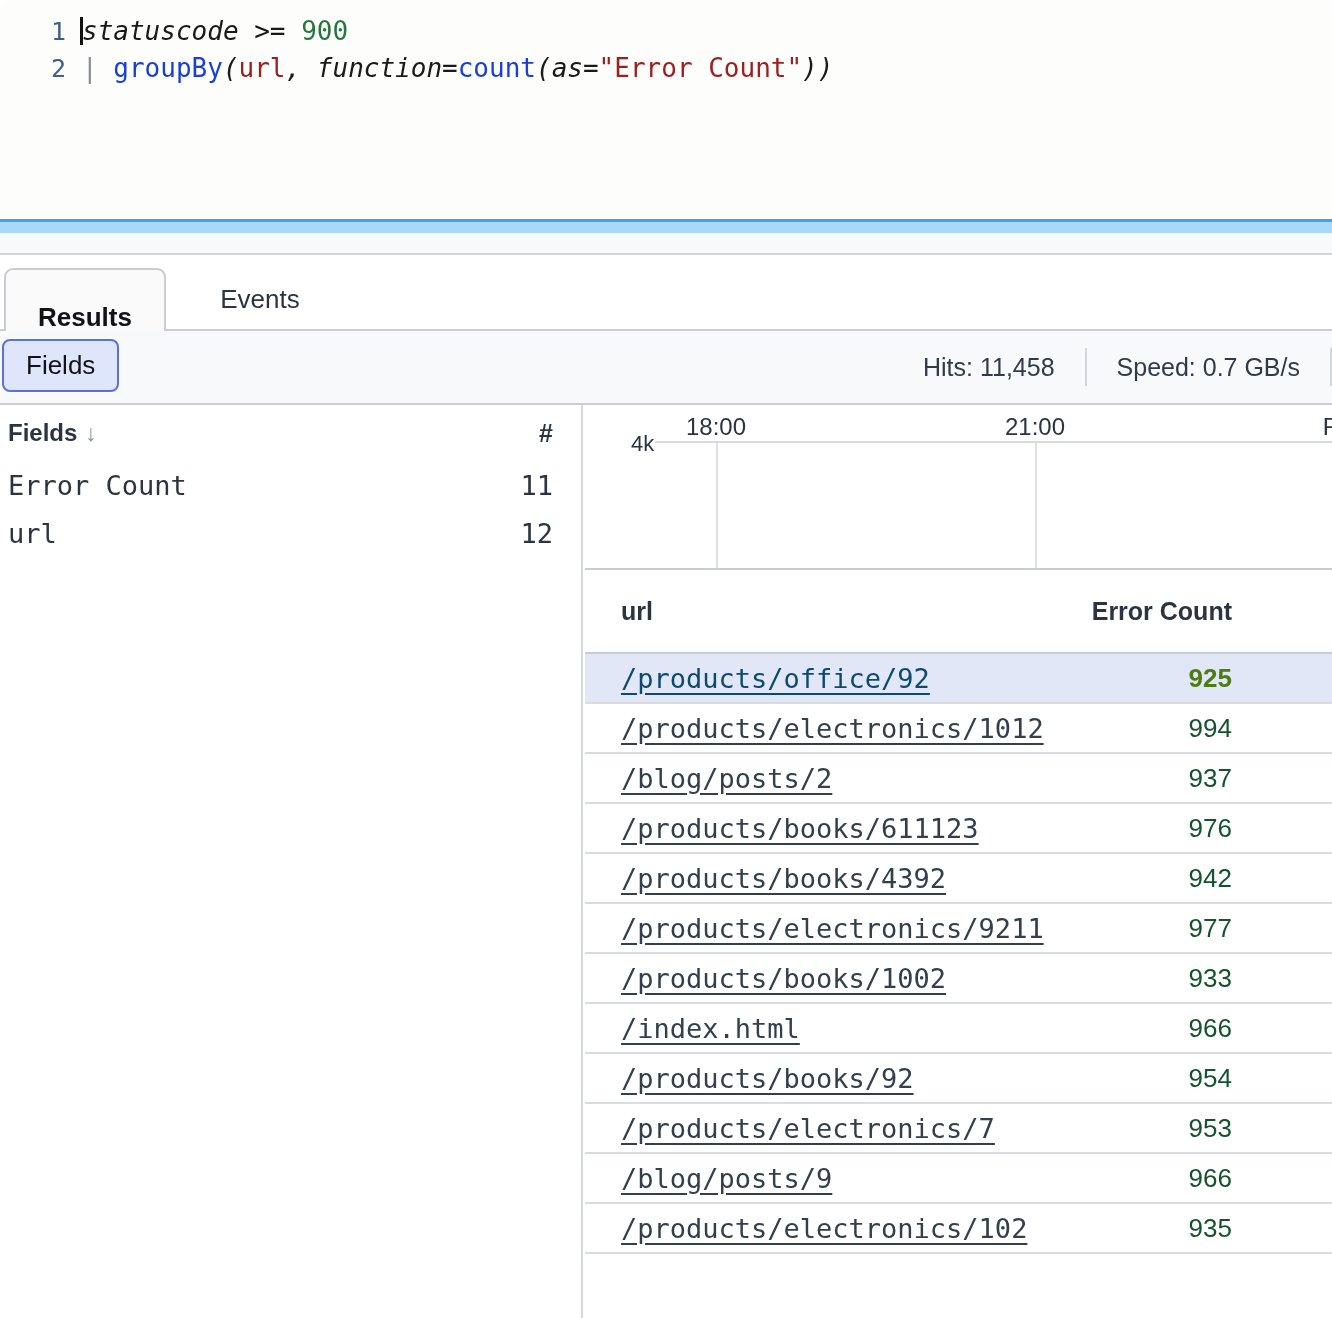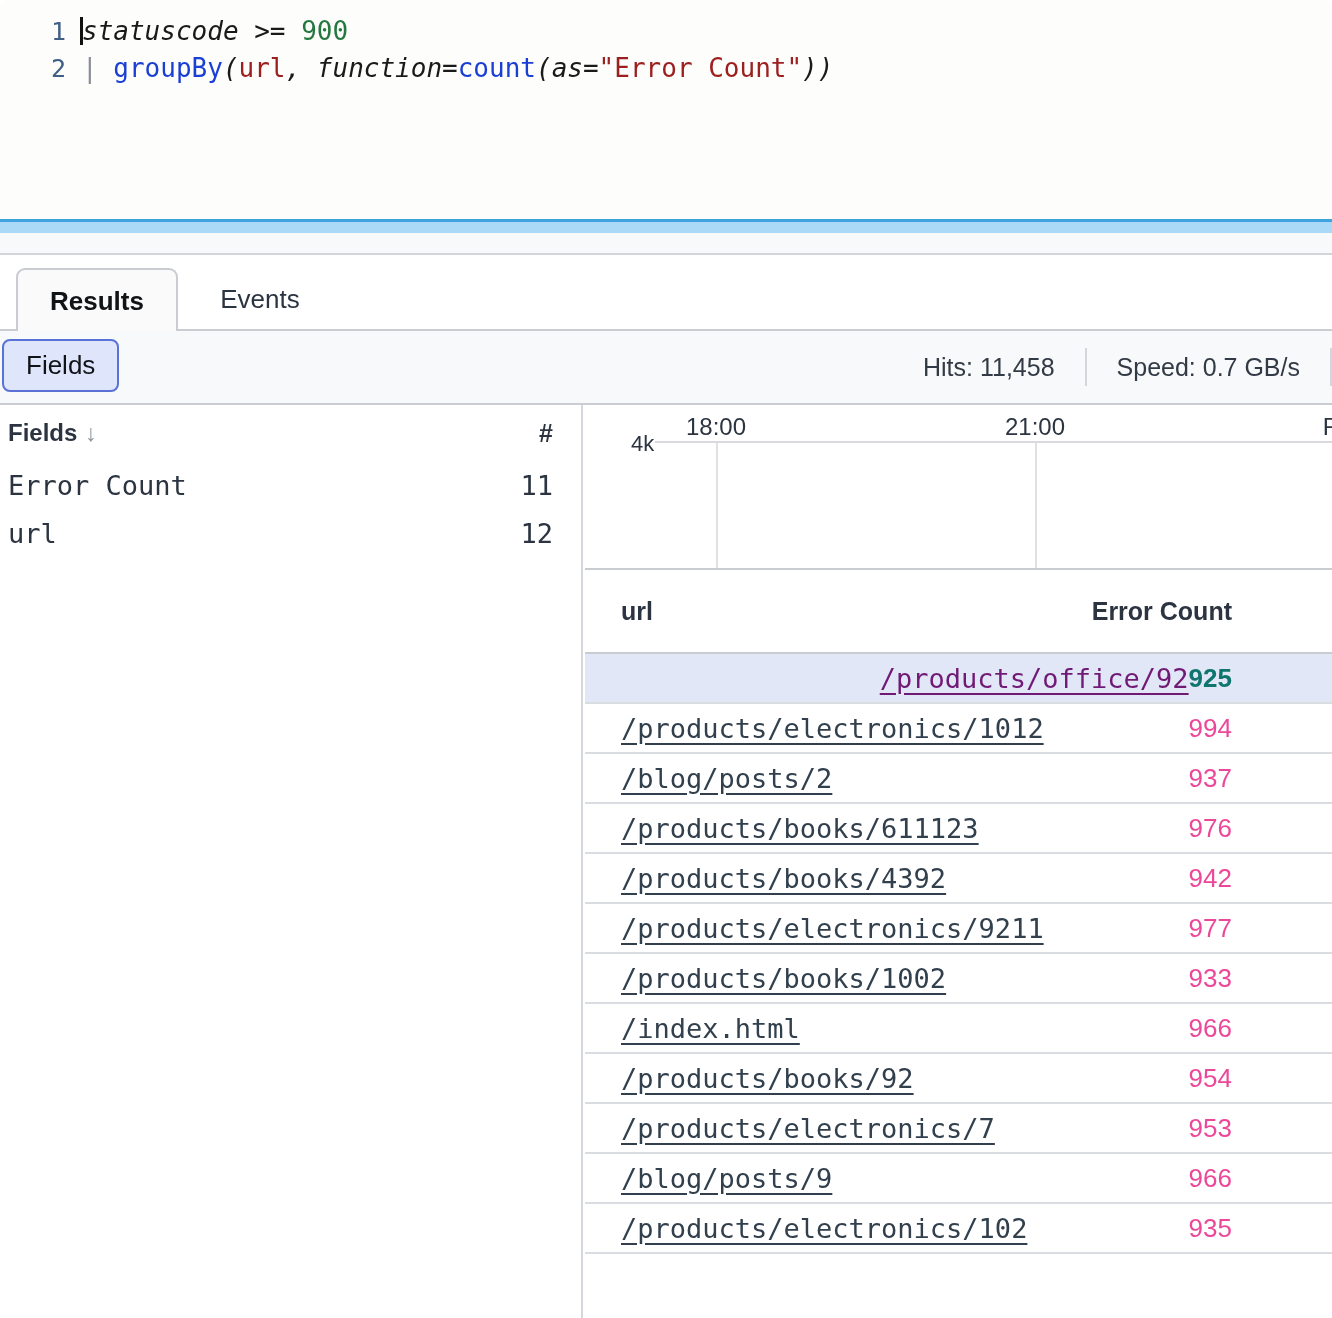--- a/index.html
+++ b/index.html
@@ -58,26 +58,27 @@
     position: absolute; left: 0; top: 268px; width: 1332px; height: 63px;
     border-bottom: 2px solid #c9ccd1;
     background: #ffffff;
   }
   .tab {
     position: absolute; top: 0; height: 63px;
     display: flex; align-items: center; justify-content: center;
     font-size: 26px; color: #2b3440; cursor: pointer;
   }
   .tab-results {
-    left: 16px; width: 162px;
+    left: 4px; width: 162px;
     background: #fafafa;
     border: 2px solid #c9ccd1; border-bottom: none;
     border-top-left-radius: 9px; border-top-right-radius: 9px;
     font-weight: bold; color: #111417;
     height: 65px;
+    align-items: flex-end;
   }
   .tab-events { left: 170px; width: 180px; }
 
   
   .toolbar {
     position: absolute; left: 0; top: 331px; width: 1332px; height: 74px;
     background: #f8f9fa;
     border-bottom: 2px solid #c9ccd1;
   }
   .fields-btn {
@@ -161,25 +162,25 @@
     cursor: pointer;
   }
   .rt-row.hl { background: #e2e7f8; }
   .rt-row .url {
     flex: 1;
     font-family: "DejaVu Sans Mono", monospace;
     font-size: 27px; color: #32404e;
     text-decoration: underline;
     text-underline-offset: 5px;
   }
-  .rt-row.hl .url { color: #701a75; text-align: right; }
+  .rt-row.hl .url { color: #0c4a6e; }
   .rt-row .cnt {
-    font-size: 26px; color: #ec4899; text-align: right; white-space: nowrap;
-  }
-  .rt-row.hl .cnt { color: #0f766e; font-weight: bold; }
+    font-size: 26px; color: #14532d; text-align: right; white-space: nowrap;
+  }
+  .rt-row.hl .cnt { color: #4d7c0f; font-weight: bold; }
 </style>
 </head>
 <body>
 
 <div id="app">
 
   <div class="editor">
     <div class="code-lines" id="code-lines">
         <div class="code-line"><span class="ln">1</span><span><span class="caret"></span><span class="tok-plain">statuscode</span><span class="tok-plain"> </span><span class="tok-op">&gt;=</span><span class="tok-plain"> </span><span class="tok-num">900</span></span></div>
         <div class="code-line"><span class="ln">2</span><span><span class="tok-pipe">|</span><span class="tok-plain"> </span><span class="tok-fn">groupBy</span><span class="tok-plain">(</span><span class="tok-field">url</span><span class="tok-plain">, function=</span><span class="tok-fn">count</span><span class="tok-plain">(as=</span><span class="tok-str">"Error Count"</span><span class="tok-plain">))</span></span></div>

